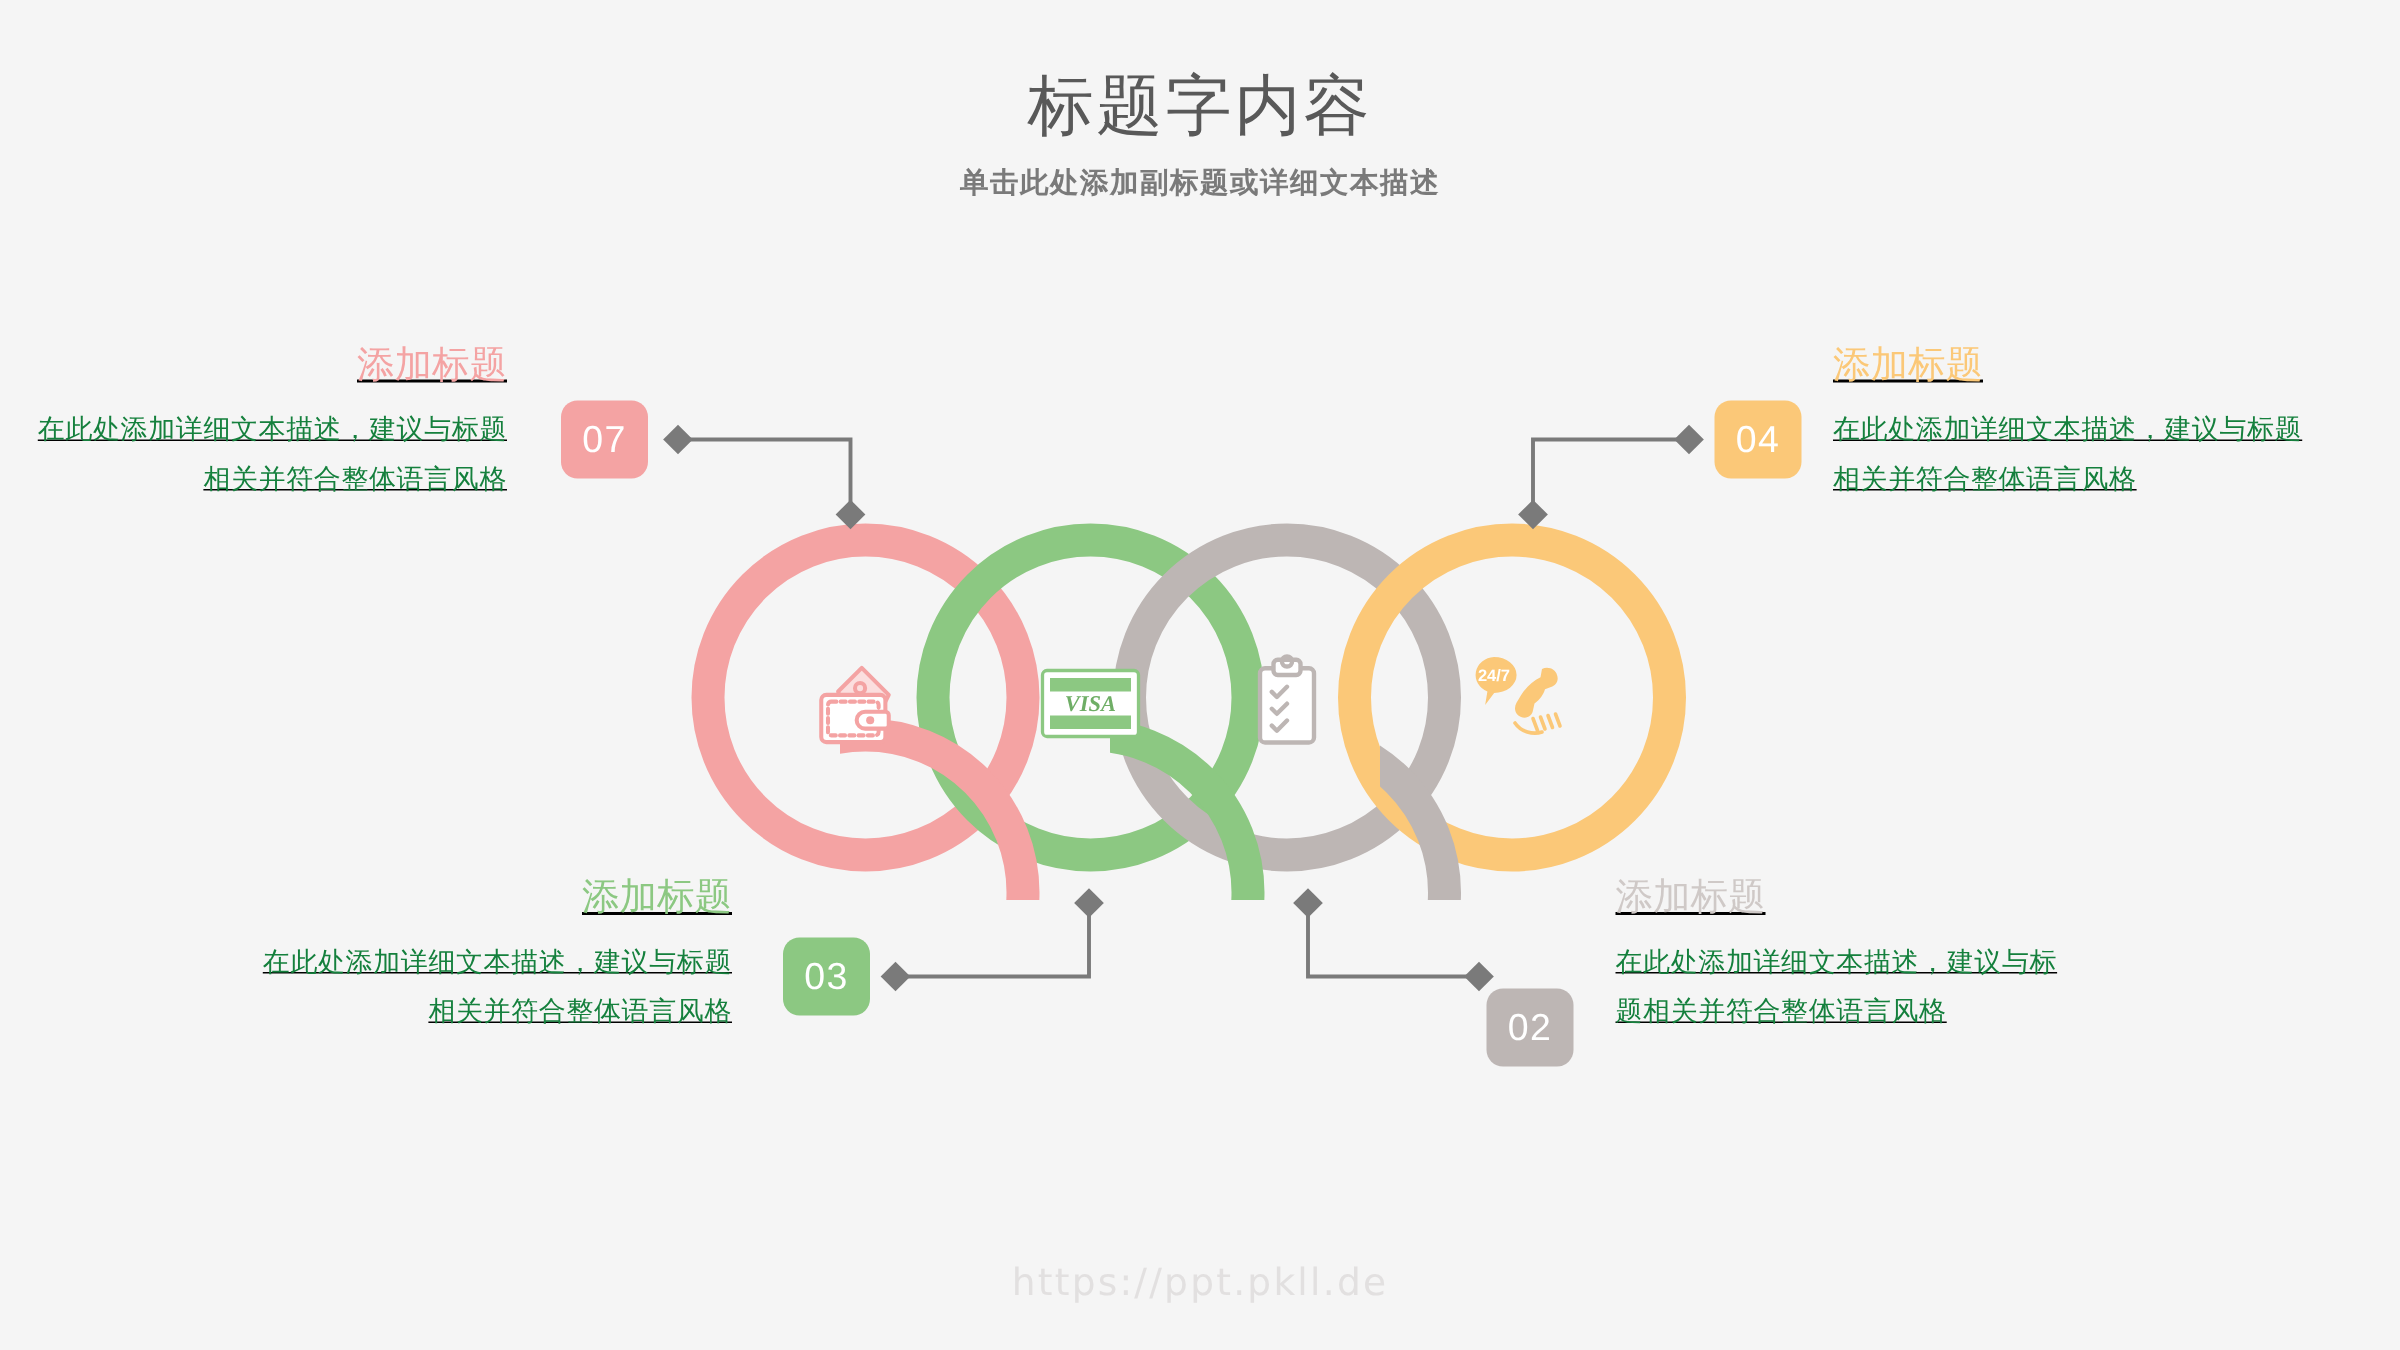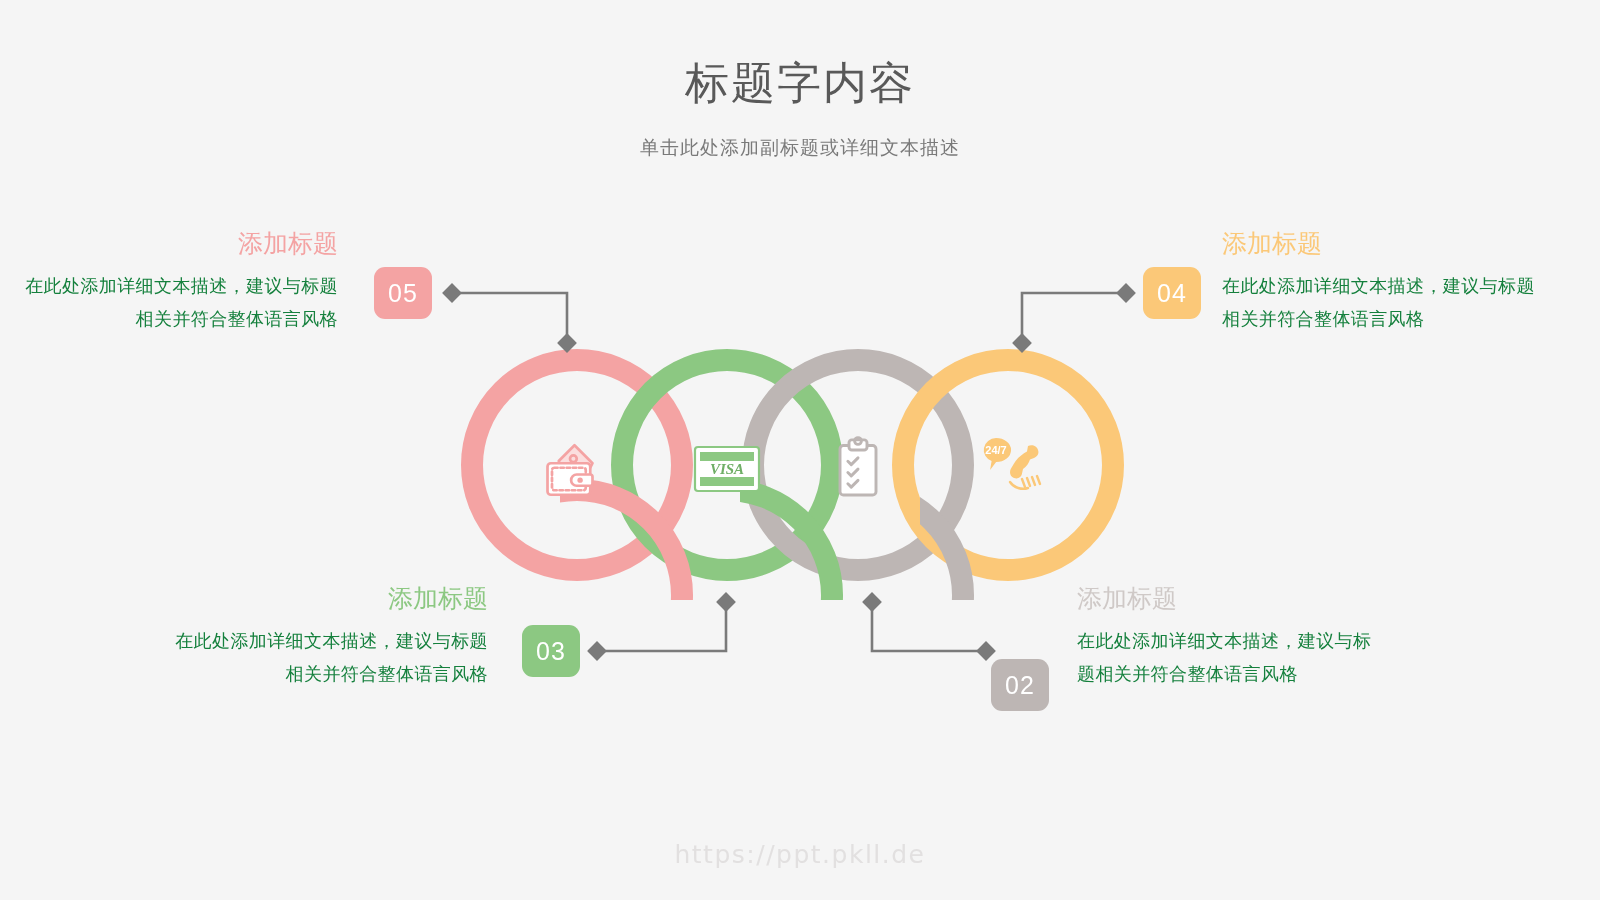--- a/index.html
+++ b/index.html
@@ -27,28 +27,28 @@
     left: 0;
     width: 1600px;
     text-align: center;
   }
   .slide-title {
     font-size: 44px;
     color: #595959;
     font-weight: 400;
     letter-spacing: 2px;
     line-height: 1.3;
-    margin: 16px;
+    margin: 4px;
   }
   .slide-subtitle {
     font-size: 19px;
     color: #7a7a7a;
-    font-weight: 400;
+    font-weight: 700;
     letter-spacing: 1px;
-    margin-top: 24px;
+    margin-top: 10px;
   }
 
   
   .rings {
     position: absolute;
     left: 0;
     top: 0;
     width: 1600px;
     height: 900px;
     pointer-events: none;
@@ -75,20 +75,21 @@
     left: 0;
     top: 0;
     width: 1600px;
     height: 900px;
   }
 
   
   .block {
     position: absolute;
     width: 330px;
+    text-decoration: underline;
   }
   .block-heading {
     font-size: 25px;
     font-weight: 400;
     line-height: 1.2;
     margin-bottom: 12px;
   }
   .block-body {
     font-size: 18px;
     color: #15803d;
@@ -231,21 +232,21 @@
       <rect x="1119" y="286" width="14" height="14" transform="rotate(45 1126 293)"></rect>
       <rect x="1015" y="336" width="14" height="14" transform="rotate(45 1022 343)"></rect>
       <rect x="590" y="644" width="14" height="14" transform="rotate(45 597 651)"></rect>
       <rect x="719" y="595" width="14" height="14" transform="rotate(45 726 602)"></rect>
       <rect x="979" y="644" width="14" height="14" transform="rotate(45 986 651)"></rect>
       <rect x="865" y="595" width="14" height="14" transform="rotate(45 872 602)"></rect>
     </g>
   </svg>
 
   <div class="badge" style="left:374px; top:267px; background:#f4a3a3;">
-    <span>05</span>
+    <span>07</span>
   </div>
   <div class="badge" style="left:1143px; top:267px; background:#fbc878;">
     <span>04</span>
   </div>
   <div class="badge" style="left:522px; top:625px; background:#8cc882;align-items:center;">
     <span>03</span>
   </div>
   <div class="badge" style="left:991px; top:659px; background:#bdb6b4;">
     <span>02</span>
   </div>

